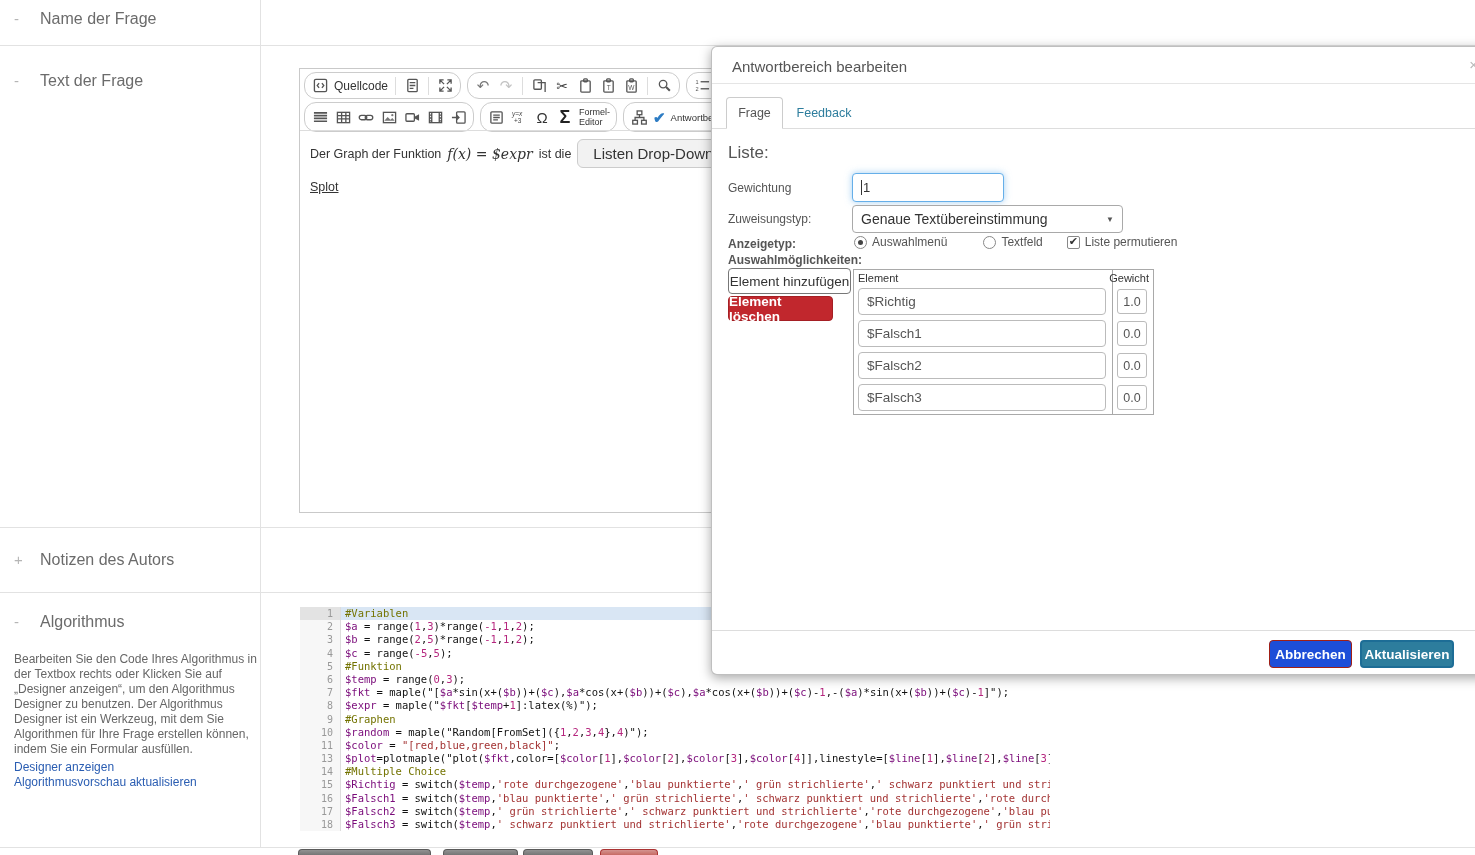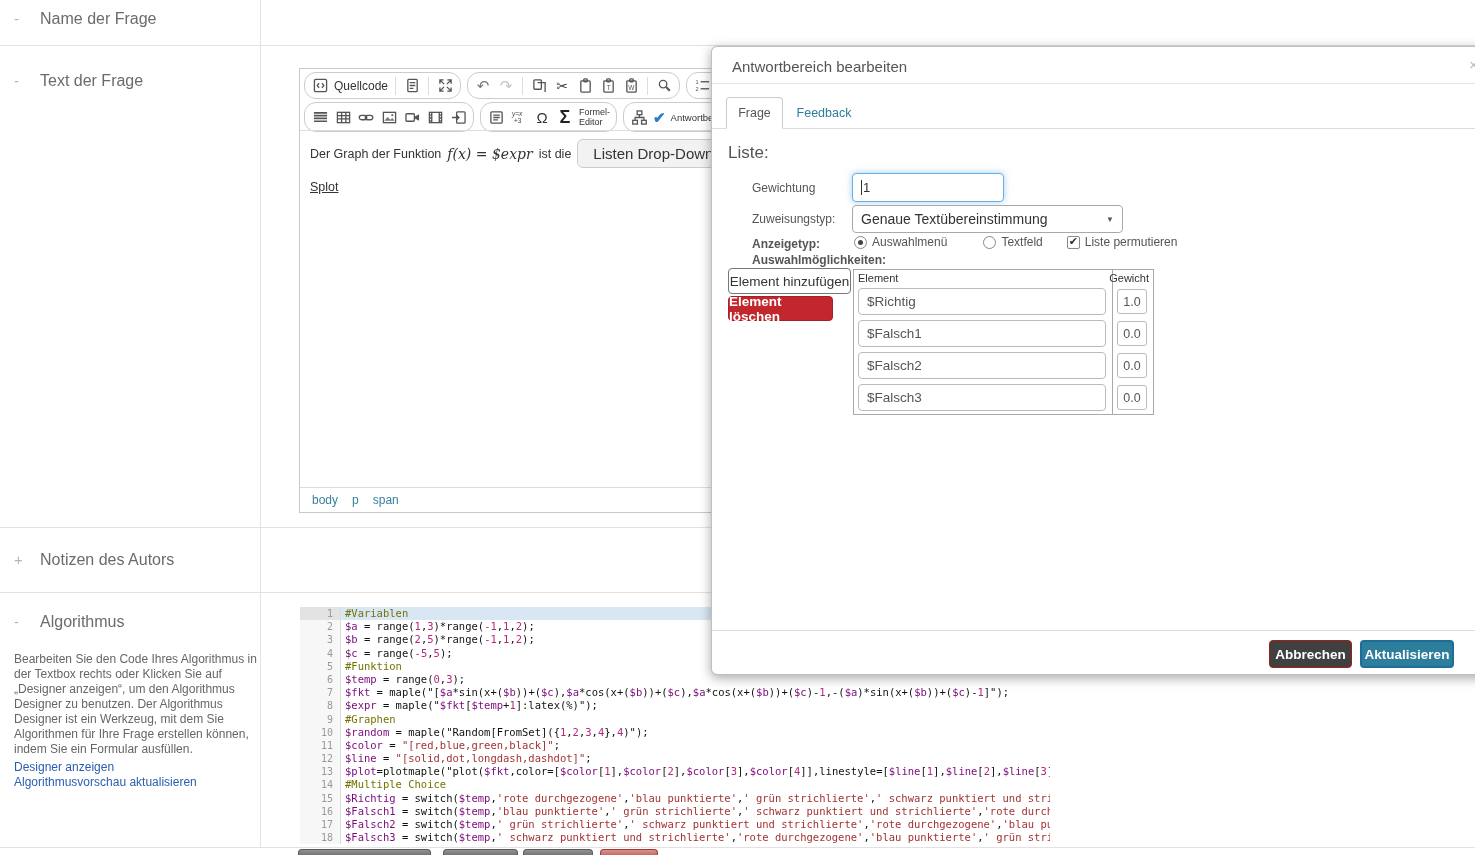--- a/index.html
+++ b/index.html
@@ -83,21 +83,21 @@
   .modal-header-line { position:absolute; left:0; right:0; top:36px; height:1px; background:#e5e5e5; }
 
   .tabbar-line { position:absolute; left:0; right:0; top:81px; height:1px; background:#ddd; z-index:1; }
   .tab { position:absolute; top:50px; height:32px; display:flex; align-items:center; justify-content:center;
          font-size:12.5px; cursor:pointer; z-index:2; }
   .tab.active { left:14px; width:57px; background:#fff; border:1px solid #ccc; border-bottom:1px solid #fff;
                 border-radius:4px 4px 0 0; color:#555; }
   .tab.plain { left:78px; width:68px; color:#2d7d9d; }
 
   .modal-h2 { position:absolute; left:16px; top:96px; font-size:17px; color:#555; }
-  .mlabel { position:absolute; left:16px; font-size:12px; font-weight:bold; color:#555;margin-left:24px; }
+  .mlabel { position:absolute; left:16px; font-size:12px; font-weight:bold; color:#555; }
 
   .focus-input { position:absolute; left:140px; top:126px; width:152px; height:29px; border:1px solid #66afe9;
                  border-radius:4px; box-shadow:0 0 7px rgba(102,175,233,.6); display:flex; align-items:center;
                  padding:0 8px; font-size:13px; color:#333; background:#fff; }
   .caret { width:1px; height:15px; background:#333; margin-right:1px; }
 
   .mselect { position:absolute; left:140px; top:158px; width:271px; height:28px; border:1px solid #a9a9a9;
              border-radius:4px; background:#fff; display:flex; align-items:center; padding:0 8px;
              font-size:14px; color:#333; cursor:pointer; }
   .mselect .arrow { margin-left:auto; font-size:8px; color:#555; }
@@ -120,21 +120,21 @@
   .at-colline { position:absolute; top:0; bottom:0; left:258px; width:1px; background:#a9a9a9; }
   .at-head-el { position:absolute; left:4px; top:2px; font-size:11px; color:#333; }
   .at-head-w  { position:absolute; right:4px; top:2px; font-size:11px; color:#333; }
   .at-row { position:absolute; left:0; width:100%; height:32px; }
   .at-el { position:absolute; left:4px; top:2px; width:248px; height:27px; border:1px solid #bbb; border-radius:4px;
            display:flex; align-items:center; padding:0 8px; font-size:13.5px; color:#555; background:#fff; }
   .at-w  { position:absolute; left:263px; top:3px; width:30px; height:25px; border:1px solid #bbb; border-radius:3px;
            display:flex; align-items:center; justify-content:center; font-size:12.5px; color:#555; background:#fff; }
 
   .modal-footer-line { position:absolute; left:0; right:0; top:583px; height:1px; background:#ddd; }
-  .btn-cancel { position:absolute; left:557px; top:593px; width:83px; height:28px; background:#404040;
+  .btn-cancel { position:absolute; left:557px; top:593px; width:83px; height:28px; background:#1d4ed8;
                 border:1px solid #a11f15; border-radius:4px; color:#fff; font-weight:bold; font-size:13.5px;
                 display:flex; align-items:center; justify-content:center; cursor:pointer; }
   .btn-update { position:absolute; left:648px; top:593px; width:94px; height:28px; background:#2d7d9d;
                 border:2px solid #1d6d96; border-radius:4px; color:#fff; font-weight:bold; font-size:13.5px;
                 display:flex; align-items:center; justify-content:center; cursor:pointer; }
 </style>
 </head>
 <body>
 
 <div class="screen">
@@ -334,25 +334,20 @@
       <div class="rte-line1">
         <span>Der Graph der Funktion</span>
         <span class="math">f(x) = $expr</span>
         <span>ist die</span>
         <span class="dd-button">Listen Drop-Down-Menü</span>
         <span>Linie.</span>
       </div>
       <div class="rte-line2">Splot</div>
     </div>
 
-    <div class="rte-path">
-      <span>body</span>
-      <span>p</span>
-      <span>span</span>
-    </div>
   </div>
 
   <div class="seclabel" style="top:551px">
     <span class="collapse">+</span>
     <span>Notizen des Autors</span>
   </div>
 
   <div class="seclabel" style="top:613px">
     <span class="collapse">-</span>
     <span>Algorithmus</span>
@@ -368,21 +363,20 @@
       <div class="code-row"><div class="code-gutter">2</div><div class="code-text"><span class="tok-variable">$a</span><span class="tok-plain"> = range(</span><span class="tok-number">1</span><span class="tok-plain">,</span><span class="tok-number">3</span><span class="tok-plain">)*range(</span><span class="tok-number">-1</span><span class="tok-plain">,</span><span class="tok-number">1</span><span class="tok-plain">,</span><span class="tok-number">2</span><span class="tok-plain">);</span></div></div>
       <div class="code-row"><div class="code-gutter">3</div><div class="code-text"><span class="tok-variable">$b</span><span class="tok-plain"> = range(</span><span class="tok-number">2</span><span class="tok-plain">,</span><span class="tok-number">5</span><span class="tok-plain">)*range(</span><span class="tok-number">-1</span><span class="tok-plain">,</span><span class="tok-number">1</span><span class="tok-plain">,</span><span class="tok-number">2</span><span class="tok-plain">);</span></div></div>
       <div class="code-row"><div class="code-gutter">4</div><div class="code-text"><span class="tok-variable">$c</span><span class="tok-plain"> = range(</span><span class="tok-number">-5</span><span class="tok-plain">,</span><span class="tok-number">5</span><span class="tok-plain">);</span></div></div>
       <div class="code-row"><div class="code-gutter">5</div><div class="code-text"><span class="tok-comment">#Funktion</span></div></div>
       <div class="code-row"><div class="code-gutter">6</div><div class="code-text"><span class="tok-variable">$temp</span><span class="tok-plain"> = range(</span><span class="tok-number">0</span><span class="tok-plain">,</span><span class="tok-number">3</span><span class="tok-plain">);</span></div></div>
       <div class="code-row"><div class="code-gutter">7</div><div class="code-text"><span class="tok-variable">$fkt</span><span class="tok-plain"> = maple("[</span><span class="tok-variable">$a</span><span class="tok-plain">*sin(x+(</span><span class="tok-variable">$b</span><span class="tok-plain">))+(</span><span class="tok-variable">$c</span><span class="tok-plain">),</span><span class="tok-variable">$a</span><span class="tok-plain">*cos(x+(</span><span class="tok-variable">$b</span><span class="tok-plain">))+(</span><span class="tok-variable">$c</span><span class="tok-plain">),</span><span class="tok-variable">$a</span><span class="tok-plain">*cos(x+(</span><span class="tok-variable">$b</span><span class="tok-plain">))+(</span><span class="tok-variable">$c</span><span class="tok-plain">)-</span><span class="tok-number">1</span><span class="tok-plain">,-(</span><span class="tok-variable">$a</span><span class="tok-plain">)*sin(x+(</span><span class="tok-variable">$b</span><span class="tok-plain">))+(</span><span class="tok-variable">$c</span><span class="tok-plain">)-</span><span class="tok-number">1</span><span class="tok-plain">]");</span></div></div>
       <div class="code-row"><div class="code-gutter">8</div><div class="code-text"><span class="tok-variable">$expr</span><span class="tok-plain"> = maple("</span><span class="tok-variable">$fkt</span><span class="tok-plain">[</span><span class="tok-variable">$temp</span><span class="tok-plain">+</span><span class="tok-number">1</span><span class="tok-plain">]:latex(%)");</span></div></div>
       <div class="code-row"><div class="code-gutter">9</div><div class="code-text"><span class="tok-comment">#Graphen</span></div></div>
       <div class="code-row"><div class="code-gutter">10</div><div class="code-text"><span class="tok-variable">$random</span><span class="tok-plain"> = maple("Random[FromSet]({</span><span class="tok-number">1</span><span class="tok-plain">,</span><span class="tok-number">2</span><span class="tok-plain">,</span><span class="tok-number">3</span><span class="tok-plain">,</span><span class="tok-number">4</span><span class="tok-plain">},</span><span class="tok-number">4</span><span class="tok-plain">)");</span></div></div>
       <div class="code-row"><div class="code-gutter">11</div><div class="code-text"><span class="tok-variable">$color</span><span class="tok-plain"> = </span><span class="tok-string">"[red,blue,green,black]"</span><span class="tok-plain">;</span></div></div>
-      <div class="code-row"><div class="code-gutter">12</div><div class="code-text"><span class="tok-variable">$line</span><span class="tok-plain"> = </span><span class="tok-string">"[solid,dot,longdash,dashdot]"</span><span class="tok-plain">;</span></div></div>
       <div class="code-row"><div class="code-gutter">13</div><div class="code-text"><span class="tok-variable">$plot</span><span class="tok-plain">=plotmaple("plot(</span><span class="tok-variable">$fkt</span><span class="tok-plain">,color=[</span><span class="tok-variable">$color</span><span class="tok-plain">[</span><span class="tok-number">1</span><span class="tok-plain">],</span><span class="tok-variable">$color</span><span class="tok-plain">[</span><span class="tok-number">2</span><span class="tok-plain">],</span><span class="tok-variable">$color</span><span class="tok-plain">[</span><span class="tok-number">3</span><span class="tok-plain">],</span><span class="tok-variable">$color</span><span class="tok-plain">[</span><span class="tok-number">4</span><span class="tok-plain">]],linestyle=[</span><span class="tok-variable">$line</span><span class="tok-plain">[</span><span class="tok-number">1</span><span class="tok-plain">],</span><span class="tok-variable">$line</span><span class="tok-plain">[</span><span class="tok-number">2</span><span class="tok-plain">],</span><span class="tok-variable">$line</span><span class="tok-plain">[</span><span class="tok-number">3</span><span class="tok-plain">],</span></div></div>
       <div class="code-row"><div class="code-gutter">14</div><div class="code-text"><span class="tok-comment">#Multiple Choice</span></div></div>
       <div class="code-row"><div class="code-gutter">15</div><div class="code-text"><span class="tok-variable">$Richtig</span><span class="tok-plain"> = switch(</span><span class="tok-variable">$temp</span><span class="tok-plain">,</span><span class="tok-string">'rote durchgezogene'</span><span class="tok-plain">,</span><span class="tok-string">'blau punktierte'</span><span class="tok-plain">,</span><span class="tok-string">' grün strichlierte'</span><span class="tok-plain">,</span><span class="tok-string">' schwarz punktiert und strichliert</span></div></div>
       <div class="code-row"><div class="code-gutter">16</div><div class="code-text"><span class="tok-variable">$Falsch1</span><span class="tok-plain"> = switch(</span><span class="tok-variable">$temp</span><span class="tok-plain">,</span><span class="tok-string">'blau punktierte'</span><span class="tok-plain">,</span><span class="tok-string">' grün strichlierte'</span><span class="tok-plain">,</span><span class="tok-string">' schwarz punktiert und strichlierte'</span><span class="tok-plain">,</span><span class="tok-string">'rote durchgezoger</span></div></div>
       <div class="code-row"><div class="code-gutter">17</div><div class="code-text"><span class="tok-variable">$Falsch2</span><span class="tok-plain"> = switch(</span><span class="tok-variable">$temp</span><span class="tok-plain">,</span><span class="tok-string">' grün strichlierte'</span><span class="tok-plain">,</span><span class="tok-string">' schwarz punktiert und strichlierte'</span><span class="tok-plain">,</span><span class="tok-string">'rote durchgezogene'</span><span class="tok-plain">,</span><span class="tok-string">'blau punktiert</span></div></div>
       <div class="code-row"><div class="code-gutter">18</div><div class="code-text"><span class="tok-variable">$Falsch3</span><span class="tok-plain"> = switch(</span><span class="tok-variable">$temp</span><span class="tok-plain">,</span><span class="tok-string">' schwarz punktiert und strichlierte'</span><span class="tok-plain">,</span><span class="tok-string">'rote durchgezogene'</span><span class="tok-plain">,</span><span class="tok-string">'blau punktierte'</span><span class="tok-plain">,</span><span class="tok-string">' grün strichliert</span></div></div>
     </div>
 
   <div class="cutbtn" style="left:298px;width:133px"></div>
   <div class="cutbtn" style="left:443px;width:75px"></div>

